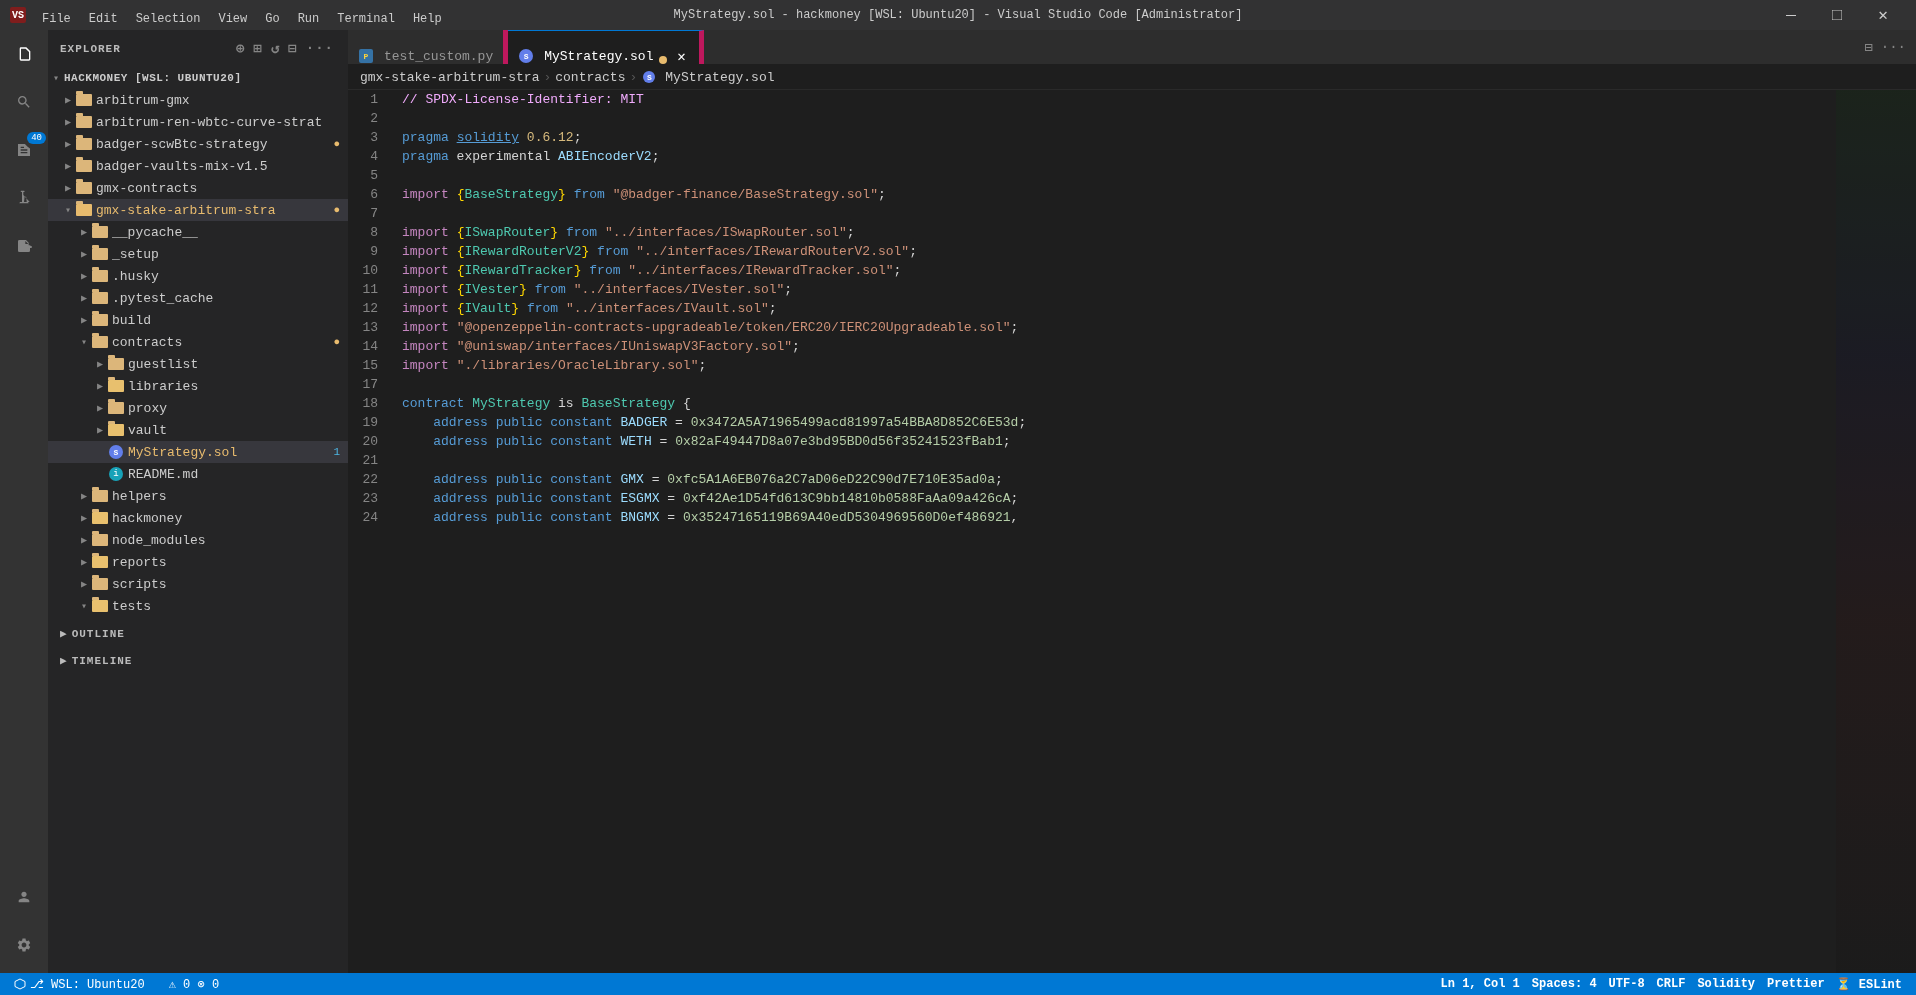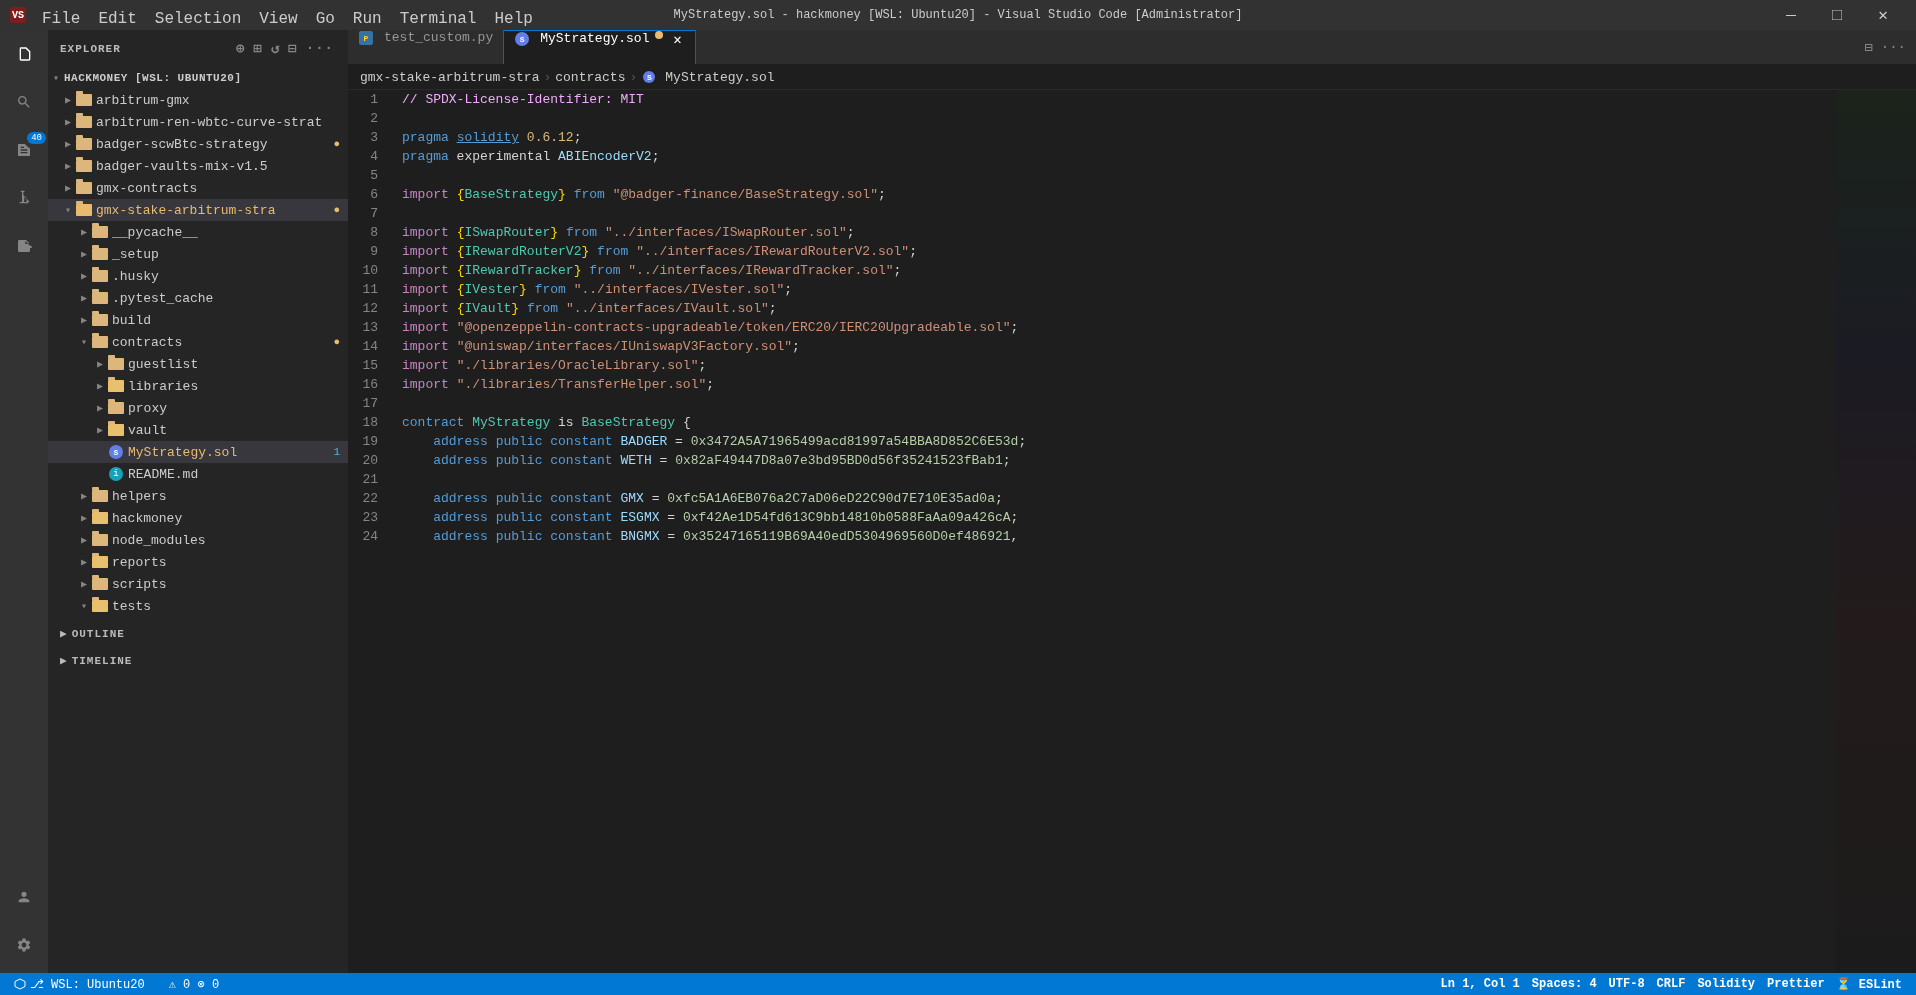--- a/index.html
+++ b/index.html
@@ -2,21 +2,21 @@
 <html><head>
   <meta charset="utf-8">
   <style>
     * { margin: 0; padding: 0; box-sizing: border-box; }
     body { background: #1e1e1e; color: #d4d4d4; font-family: 'Consolas', 'Courier New', monospace; font-size: 13px; display: flex; flex-direction: column; height: 100vh; overflow: hidden; }
 
     
     .titlebar { background: #323233; height: 30px; display: flex; align-items: center; padding: 0 10px; justify-content: space-between; user-select: none; }
     .titlebar-left { display: flex; align-items: center; gap: 8px; }
     .titlebar-menu { display: flex; gap: 2px; }
-    .titlebar-menu-item { padding: 2px 8px; font-size: 16px; color: #cccccc; cursor: pointer; margin-top: 8px; }
+    .titlebar-menu-item { padding: 2px 8px; font-size: 12px; color: #cccccc; cursor: pointer; margin-top: 8px; }
     .titlebar-title { font-size: 12px; color: #cccccc; position: absolute; left: 50%; transform: translateX(-50%); }
     .titlebar-controls { display: flex; gap: 0; }
     .titlebar-btn { width: 46px; height: 30px; display: flex; align-items: center; justify-content: center; cursor: pointer; font-size: 16px; color: #cccccc; }
     .vscode-icon { width: 16px; height: 16px; background: #7f1d1d; border-radius: 2px; display: flex; align-items: center; justify-content: center; color: white; font-size: 10px; font-weight: bold; }
 
     
     .main-layout { display: flex; flex: 1; overflow: hidden; }
 
     
     .activity-bar { width: 48px; background: #333333; display: flex; flex-direction: column; align-items: center; padding-top: 0; flex-shrink: 0; }
@@ -42,21 +42,21 @@
     .tree-icon { width: 16px; height: 16px; flex-shrink: 0; margin-right: 4px; display: flex; align-items: center; justify-content: center; }
     .tree-label { font-size: 13px; color: #cccccc; flex: 1; overflow: hidden; text-overflow: ellipsis; }
 
     
     .folder-icon { width: 16px; height: 12px; background: #dcb67a; border-radius: 1px; position: relative; }
     .folder-icon::before { content: ''; position: absolute; top: -3px; left: 0; width: 7px; height: 3px; background: #dcb67a; border-radius: 1px 1px 0 0; }
     .folder-icon.open { background: #dcb67a; }
 
     
     .tab-bar { background: #2d2d2d; display: flex; align-items: stretch; height: 35px; border-bottom: 1px solid #1e1e1e; }
-    .tab { display: flex; align-items: flex-start; padding: 0 10px; cursor: pointer; border-right: 1px solid #be185d; font-size: 13px; color: #969696; gap: 6px; min-width: 120px; position: relative; }
+    .tab { display: flex; align-items: flex-end; padding: 0 10px; cursor: pointer; border-right: 5px solid #be185d; font-size: 13px; color: #969696; gap: 6px; min-width: 120px; position: relative; }
     .tab.active { background: #1e1e1e; color: #ffffff; border-top: 1px solid #0078d4; }
     .tab-close { opacity: 0; width: 16px; height: 16px; display: flex; align-items: center; justify-content: center; border-radius: 3px; font-size: 14px; }
     .tab.active .tab-close { opacity: 1; }
     .tab-modified { width: 8px; height: 8px; border-radius: 50%; background: #e8bb6e; }
     .tab-actions { margin-left: auto; display: flex; align-items: center; padding: 0 8px; gap: 4px; }
     .tab-action-btn { color: #858585; cursor: pointer; font-size: 14px; padding: 2px; }
 
     
     .breadcrumb { background: #1e1e1e; padding: 4px 12px; font-size: 13px; color: #858585; display: flex; align-items: center; gap: 4px; border-bottom: 1px solid #2a2a2a; }
     .breadcrumb-sep { color: #555; }
@@ -507,24 +507,20 @@
           </div>
           <div class="code-line">
             <div class="line-number">14</div>
             <div class="line-content"><span class="c-import">import</span><span class="c-plain"> </span><span class="c-string">"@uniswap/interfaces/IUniswapV3Factory.sol"</span><span class="c-plain">;</span></div>
           </div>
           <div class="code-line">
             <div class="line-number">15</div>
             <div class="line-content"><span class="c-import">import</span><span class="c-plain"> </span><span class="c-string">"./libraries/OracleLibrary.sol"</span><span class="c-plain">;</span></div>
           </div>
           <div class="code-line">
-            <div class="line-number">16</div>
-            <div class="line-content"><span class="c-import">import</span><span class="c-plain"> </span><span class="c-string">"./libraries/TransferHelper.sol"</span><span class="c-plain">;</span></div>
-          </div>
-          <div class="code-line">
             <div class="line-number">17</div>
             <div class="line-content"> </div>
           </div>
           <div class="code-line">
             <div class="line-number">18</div>
             <div class="line-content"><span class="c-keyword">contract</span><span class="c-plain"> </span><span class="c-contract">MyStrategy</span><span class="c-plain"> is </span><span class="c-contract">BaseStrategy</span><span class="c-plain"> {</span></div>
           </div>
           <div class="code-line">
             <div class="line-number">19</div>
             <div class="line-content"><span class="c-plain">    </span><span class="c-keyword">address</span><span class="c-plain"> </span><span class="c-keyword">public</span><span class="c-plain"> </span><span class="c-keyword">constant</span><span class="c-plain"> </span><span class="c-identifier">BADGER</span><span class="c-plain"> = </span><span class="c-hex">0x3472A5A71965499acd81997a54BBA8D852C6E53d</span><span class="c-plain">;</span></div>

